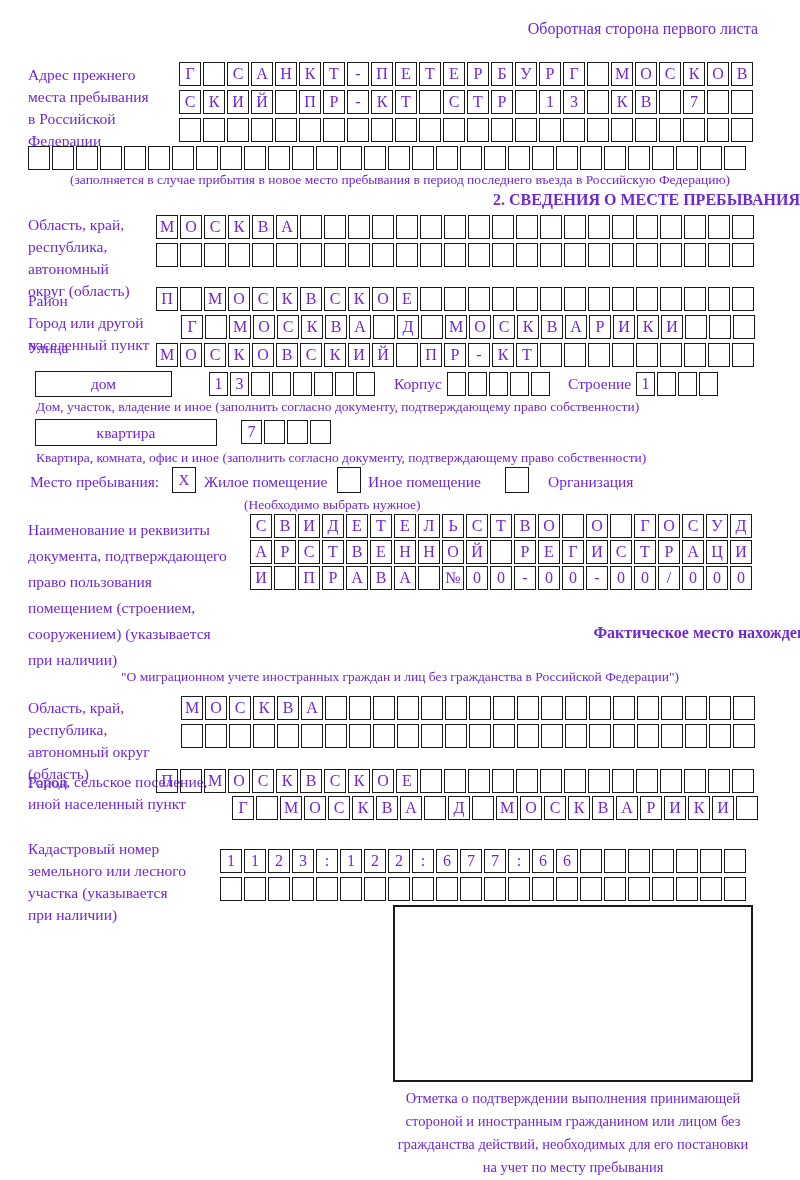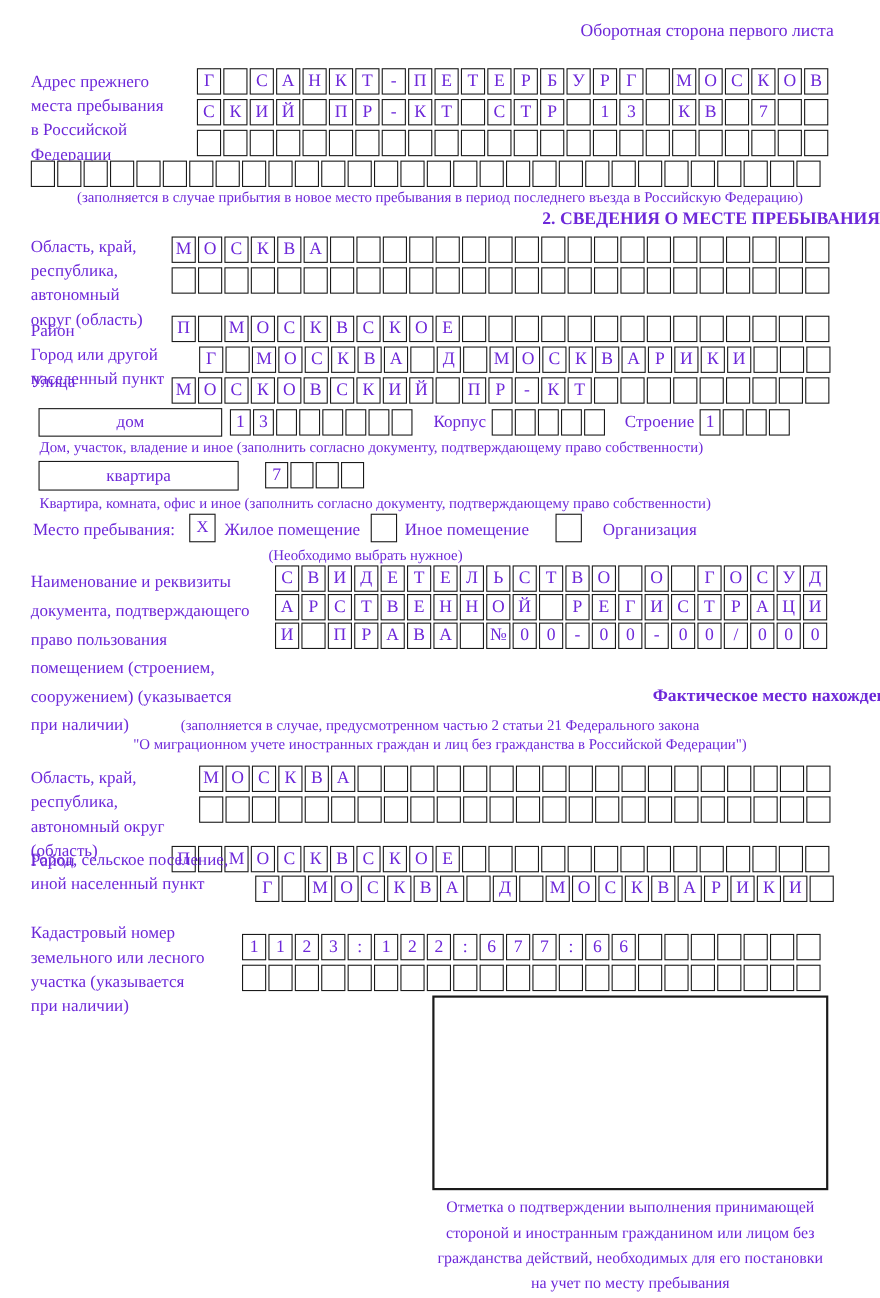--- a/index.html
+++ b/index.html
@@ -305,21 +305,21 @@
       <div class="cell"></div>
       <div class="cell"></div>
       <div class="cell"></div>
       <div class="cell"></div>
       <div class="cell"></div>
       <div class="cell"></div>
       <div class="cell"></div>
       <div class="cell"></div>
     </div>
 
-  <div class="bigbox" style="left:35px; top:371px; width:167px; height:26px;">дом</div>
+  <div class="bigbox" style="left:35px; top:371px; width:137px; height:26px;">дом</div>
   <div class="boxrow small" style="left:209px; top:372px;">
       <div class="cell">1</div>
       <div class="cell">3</div>
       <div class="cell"></div>
       <div class="cell"></div>
       <div class="cell"></div>
       <div class="cell"></div>
       <div class="cell"></div>
       <div class="cell"></div>
     </div>
@@ -428,21 +428,20 @@
       <div class="cell">-</div>
       <div class="cell">0</div>
       <div class="cell">0</div>
       <div class="cell">/</div>
       <div class="cell">0</div>
       <div class="cell">0</div>
       <div class="cell">0</div>
     </div>
 
   <div class="title" style="top:624px;margin-left:24px;">Фактическое место нахождения</div>
-  <div class="caption center" style="top:652px;">(заполняется в случае, предусмотренном частью 2 статьи 21 Федерального закона</div>
   <div class="caption center" style="top:669px;">"О миграционном учете иностранных граждан и лиц без гражданства в Российской Федерации")</div>
 
   <div class="label" style="left:28px; top:697px; width:150px;">Область, край,
 республика,
 автономный округ
 (область)</div>
   <div class="boxrow" style="left:181px; top:696px;">
       <div class="cell">М</div>
       <div class="cell">О</div>
       <div class="cell">С</div>

